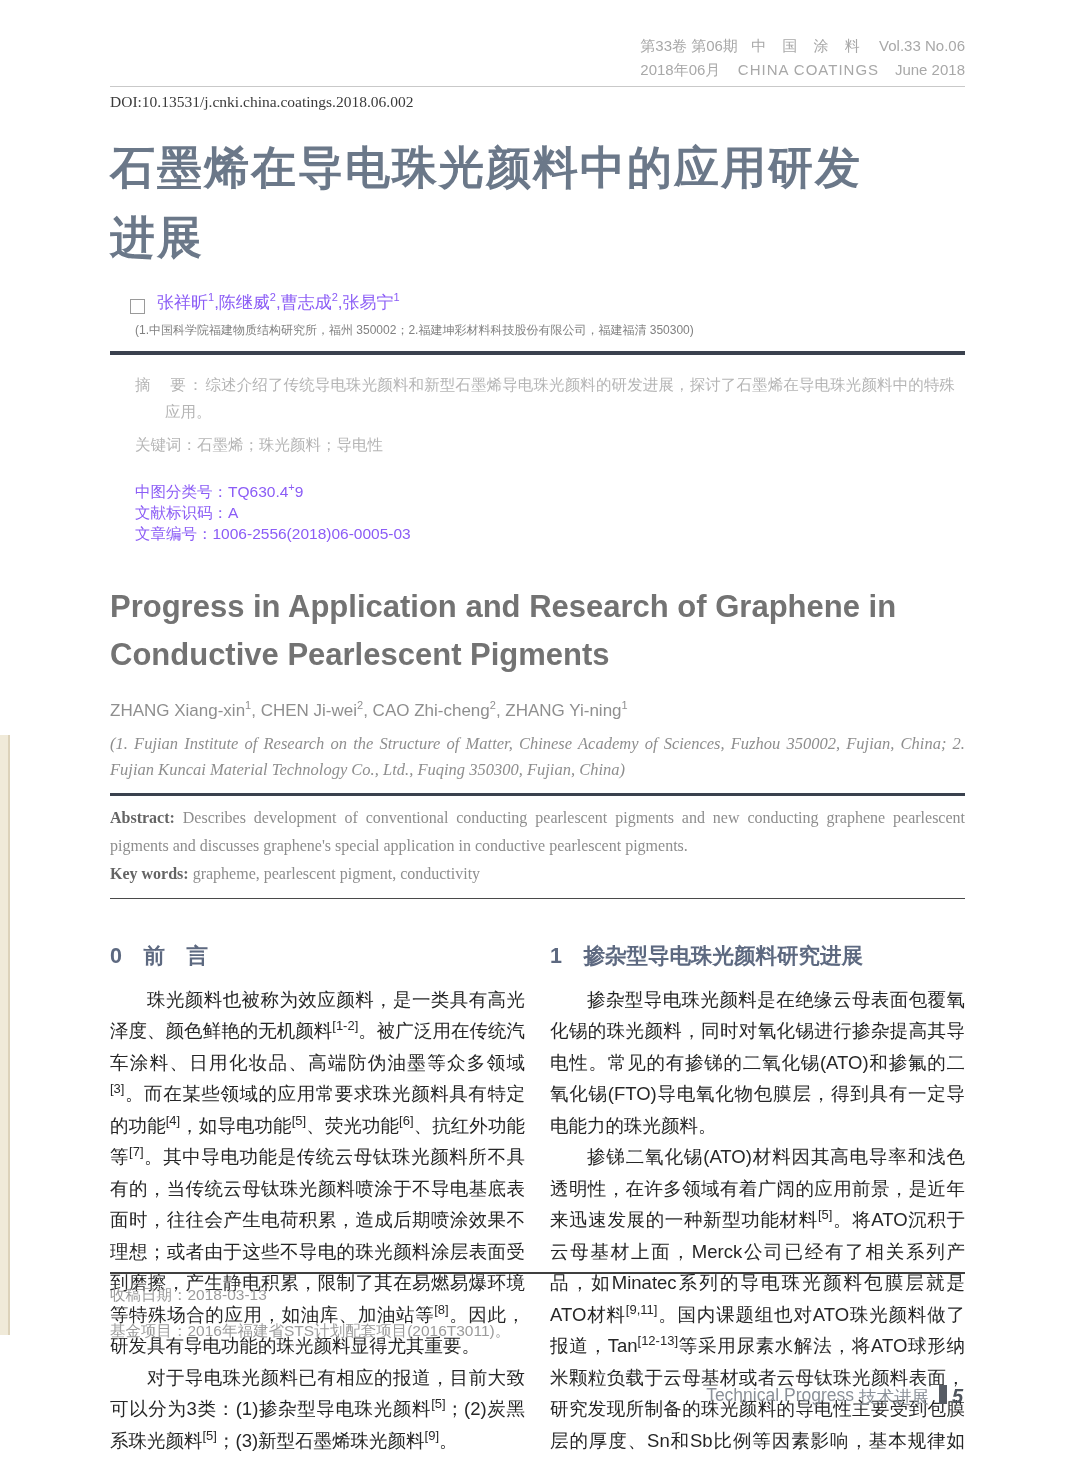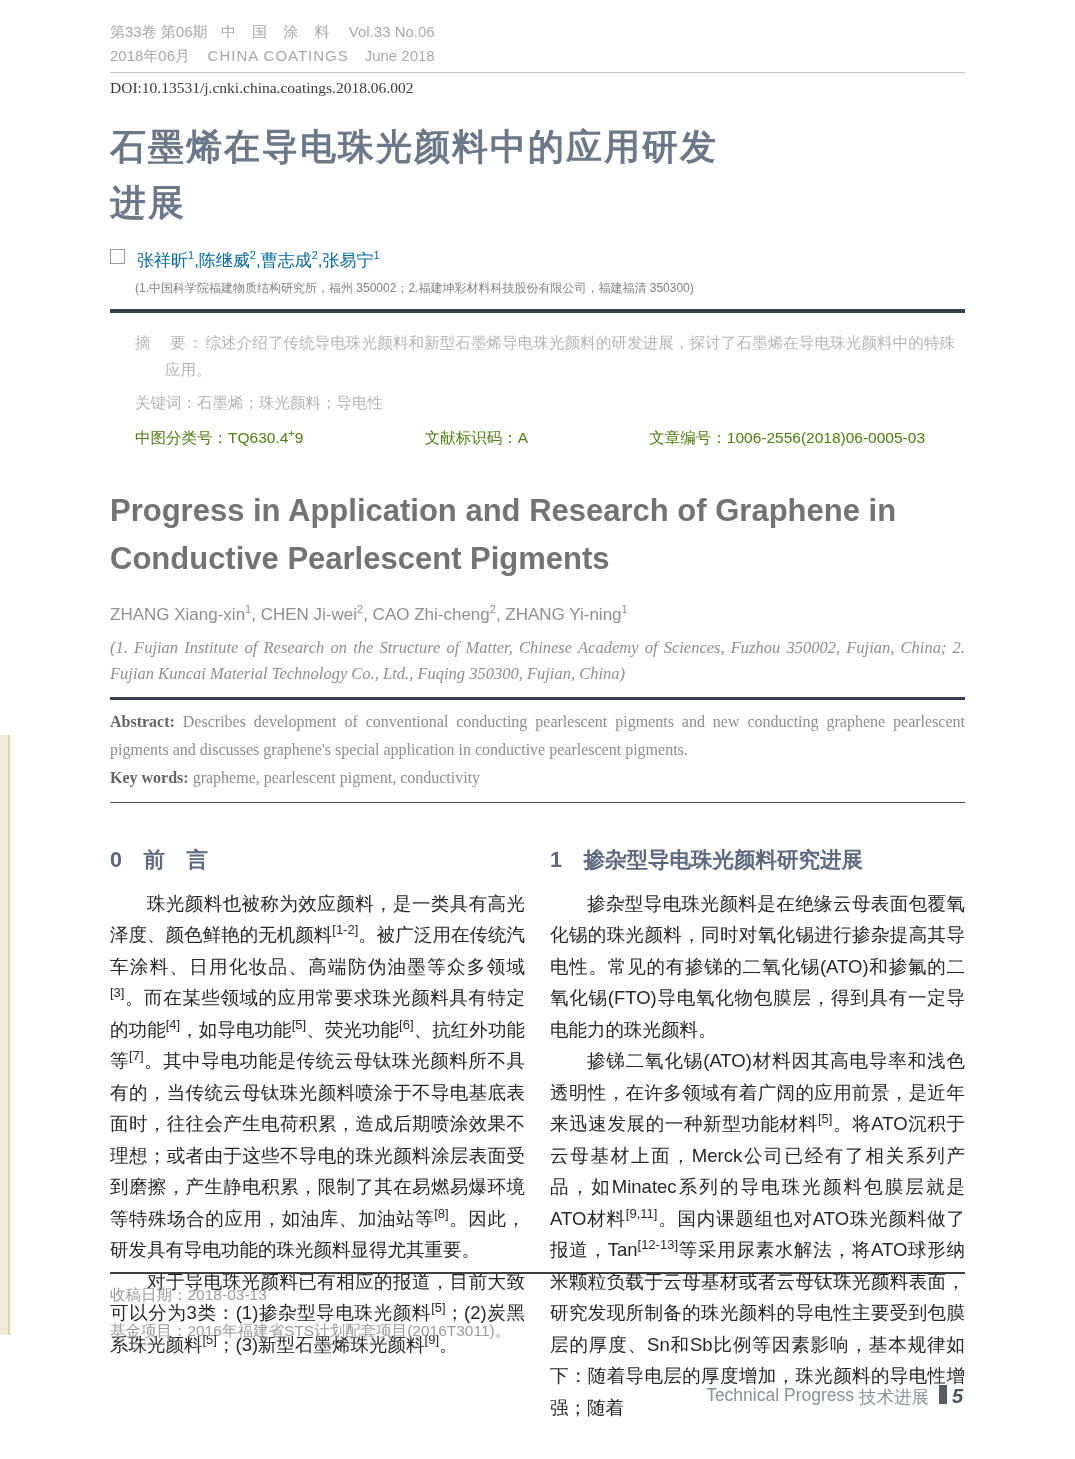--- a/index.html
+++ b/index.html
@@ -8,46 +8,46 @@
     width:1075px;height:1459px;
     background:#ffffff;
     font-family:"Liberation Sans", sans-serif;
     overflow:hidden;
   }
   .content{position:absolute;left:110px;top:0;width:855px;}
   
   .edge-strip{position:absolute;left:0;top:735px;width:8px;height:600px;
     background:#f0ead9;border-right:2px solid #dcd2ba;}
   
-  .journal-header{display:flex;justify-content:flex-start;align-items:flex-start;
-    padding-top:20px;color:#a8a8a8;font-size:15px;line-height:24px;}
+  .journal-header{display:flex;justify-content:flex-end;align-items:flex-start;
+    padding-top:34px;color:#a8a8a8;font-size:15px;line-height:24px;}
   .jh-left{text-align:left;}
   .jh-center{text-align:center;letter-spacing:1px;}
   .jh-center .cn{letter-spacing:6px;}
   .jh-right{text-align:right;}
   .header-rule{border:none;border-top:1px solid #c9c9c9;margin:4px 0 0 0;}
   .doi-line{font-family:"Liberation Serif", serif;color:#3a3a3a;font-size:15.5px;margin-top:6px;}
   
-  .cn-title{color:#6b7889;font-weight:bold;font-size:36px;line-height:1.55;
+  .cn-title{color:#6b7889;font-weight:bold;font-size:45px;line-height:1.55;
     margin-top:22px;letter-spacing:2px;}
   
-  .authors-cn{display:flex;align-items:flex-start;margin-top:18px;color:#0369a1;font-size:17px;}
+  .authors-cn{display:flex;align-items:flex-end;margin-top:18px;color:#8b5cf6;font-size:17px;margin-left:20px;}
   .author-marker{display:inline-block;width:13px;height:13px;border:1.5px solid #9a9a9a;
     margin-right:12px;flex:0 0 auto;}
   .affiliation-cn{color:#818181;font-size:12px;margin-top:8px;padding-left:25px;}
   .rule-thick{border:none;border-top:4px solid #3a414e;margin:12px 0 0 0;}
   .rule-mid{border:none;border-top:3px solid #3a414e;margin:10px 0 0 0;}
   .rule-thin{border:none;border-top:1.5px solid #4a4a4a;margin:10px 0 0 0;}
   
   .abstract-cn{color:#b5b5b5;font-size:15.5px;line-height:27px;margin-top:16px;
     padding-left:55px;text-indent:-30px;width:790px;text-align:justify;}
   .abstract-cn .lbl{letter-spacing:2px;}
   .keywords-cn{color:#b5b5b5;font-size:15.5px;margin-top:10px;padding-left:25px;}
-  .class-line{display:flex;justify-content:space-between;color:#4d7c0f;font-size:15.5px;
-    margin-top:14px;padding-left:25px;padding-right:40px;}
+  .class-line{display:flex;justify-content:space-between;color:#8b5cf6;font-size:15.5px;
+    margin-top:26px;padding-left:25px;padding-right:40px;flex-direction:column;}
   
   .en-title{color:#737373;font-weight:bold;font-size:31px;line-height:1.55;margin-top:38px;
     font-stretch:condensed;}
   .authors-en{color:#8f8f8f;font-size:17px;margin-top:22px;}
   .affiliation-en{font-family:"Liberation Serif", serif;font-style:italic;color:#8e8e8e;
     font-size:16.5px;line-height:26px;margin-top:10px;text-align:justify;}
   .abstract-en{font-family:"Liberation Serif", serif;color:#8d8d8d;font-size:16px;
     line-height:28px;margin-top:8px;text-align:justify;}
   .abstract-en .lbl, .keywords-en .lbl{font-weight:bold;color:#646464;}
   .keywords-en{font-family:"Liberation Serif", serif;color:#8d8d8d;font-size:16px;

